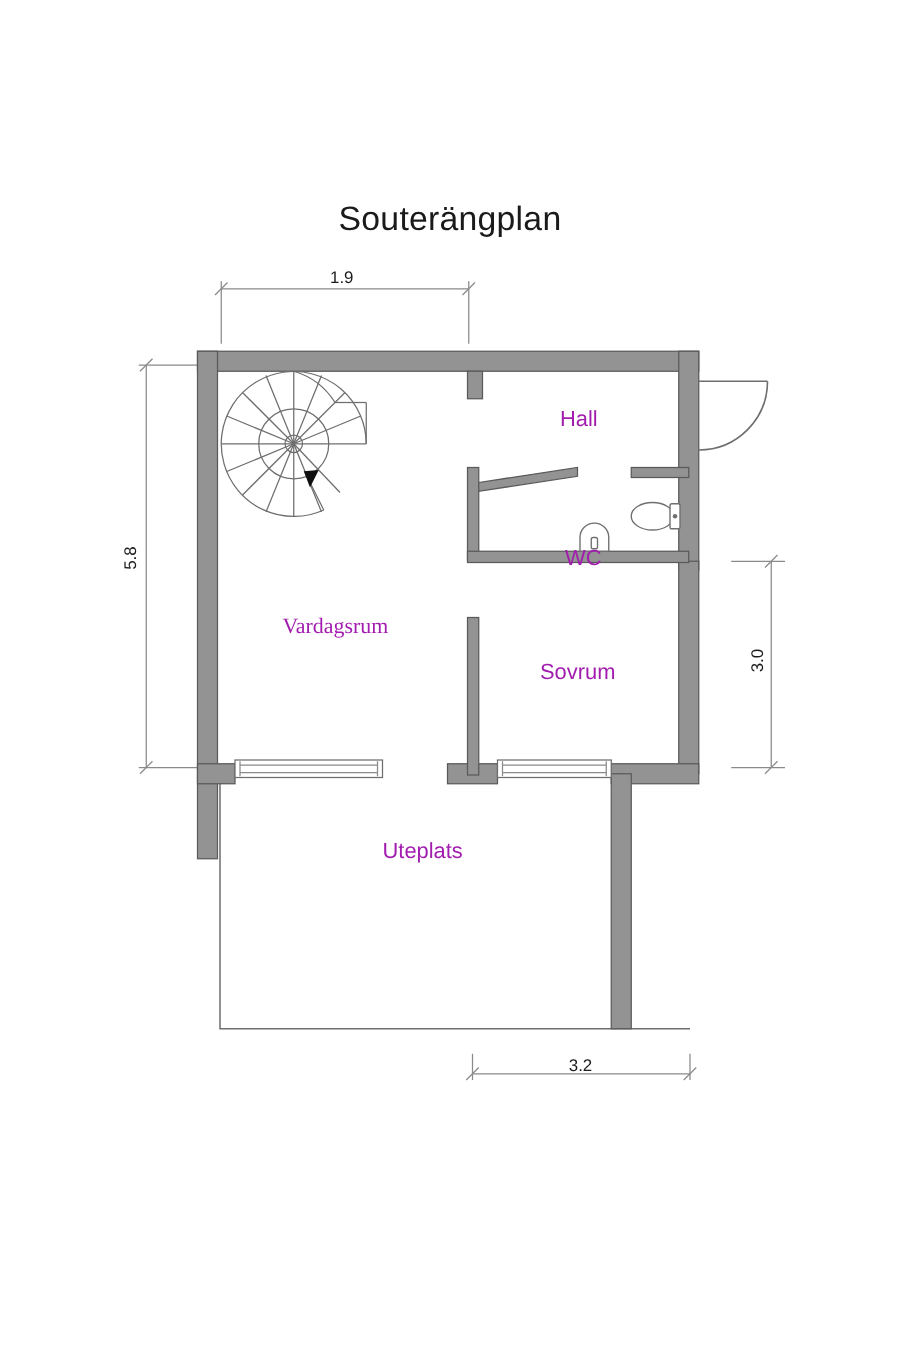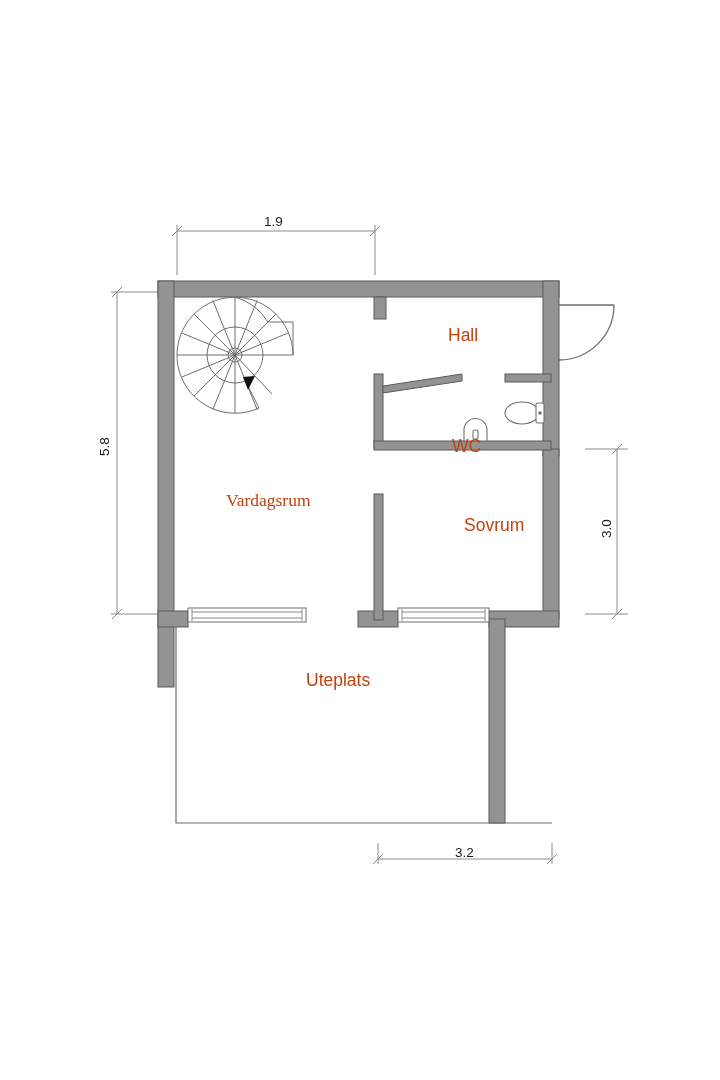--- a/index.html
+++ b/index.html
@@ -45,39 +45,40 @@
   }
   .svg-wrap {
     position: absolute;
     left: 0; top: 0;
     width: 720px; height: 1080px;
   }
   .room-label {
     position: absolute;
     font-size: 17.5px;
     font-weight: 400;
-    color: #c2410c;
+    color: #a21caf;
     white-space: nowrap;
   }
   .dim-label {
     position: absolute;
     font-size: 13.5px;
     color: #1a1a1a;
     white-space: nowrap;
   }
   .dim-label.rot {
     transform: rotate(-90deg);
     transform-origin: center center;
   }
 </style>
 </head>
 <body>
 
 <div id="floorplan-root">
 
+  <div class="title">Souterängplan</div>
 
   <div class="svg-wrap">
     <svg width="720" height="1080" viewBox="0 0 720 1080" xmlns="http://www.w3.org/2000/svg">
 
       <g stroke="#8a8a8a" stroke-width="1" fill="none">
         <line x1="177" y1="231" x2="375" y2="231"></line>
         <line x1="177" y1="225" x2="177" y2="275"></line>
         <line x1="375" y1="225" x2="375" y2="275"></line>
         <line x1="172" y1="236" x2="182" y2="226"></line>
         <line x1="370" y1="236" x2="380" y2="226"></line>
@@ -210,21 +211,21 @@
 
     </svg>
   </div>
 
   <div class="room-label" style="left:448px; top:325px;">Hall</div>
 
   <div class="room-label" style="left:452px; top:392px;margin-top:44px;">WC</div>
 
   <div class="room-label" style="left:226px; top:490px;font-family:Liberation Serif, serif;">Vardagsrum</div>
 
-  <div class="room-label" style="left:432px; top:515px;margin-left:32px;">Sovrum</div>
+  <div class="room-label" style="left:432px; top:527px;">Sovrum</div>
 
   <div class="room-label" style="left:306px; top:670px;">Uteplats</div>
 
   <div class="dim-label" style="left:264px; top:214px;">1.9</div>
 
   <div class="dim-label rot" style="left:90px; top:439px; width:28px; text-align:center;">5.8</div>
 
   <div class="dim-label rot" style="left:592px; top:521px; width:28px; text-align:center;">3.0</div>
 
   <div class="dim-label" style="left:455px; top:845px;">3.2</div>

